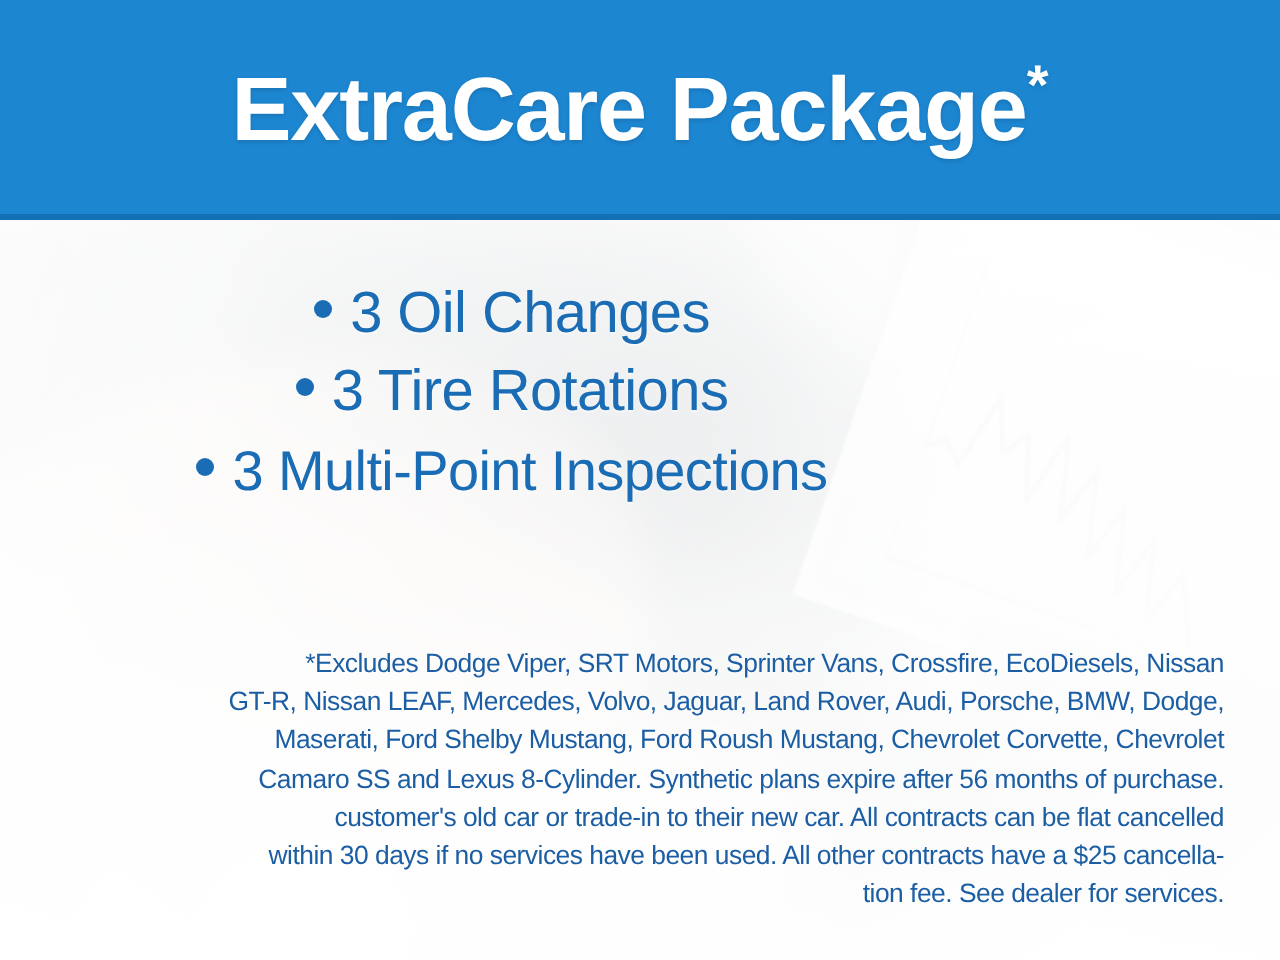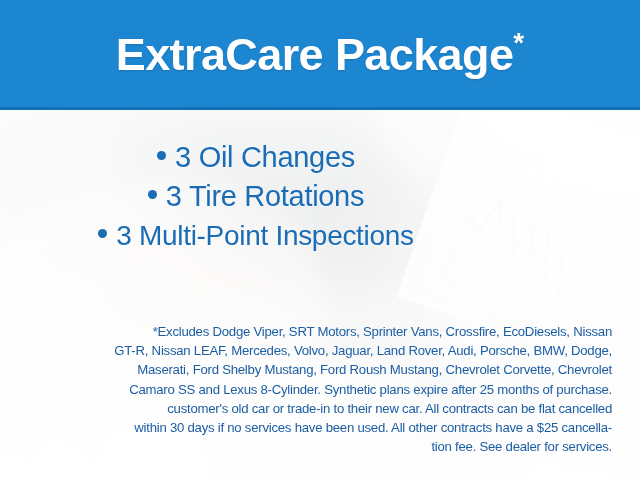--- a/index.html
+++ b/index.html
@@ -261,19 +261,19 @@
     </div>
     <div class="bullet-line l3">
       <span class="bullet-dot"></span><span>3 Multi-Point Inspections</span>
     </div>
   </div>
 
   <div class="disclaimer">
     <p>*Excludes Dodge Viper, SRT Motors, Sprinter Vans, Crossfire, EcoDiesels, Nissan</p>
     <p>GT-R, Nissan LEAF, Mercedes, Volvo, Jaguar, Land Rover, Audi, Porsche, BMW, Dodge,</p>
     <p>Maserati, Ford Shelby Mustang, Ford Roush Mustang, Chevrolet Corvette, Chevrolet</p>
-    <p>Camaro SS and Lexus 8-Cylinder. Synthetic plans expire after 25 months of purchase.</p>
+    <p>Camaro SS and Lexus 8-Cylinder. Synthetic plans expire after 56 months of purchase.</p>
     <p>customer's old car or trade-in to their new car. All contracts can be flat cancelled</p>
     <p>within 30 days if no services have been used. All other contracts have a $25 cancella-</p>
     <p>tion fee. See dealer for services.</p>
   </div>
 
 </div>
 
 </body></html>

